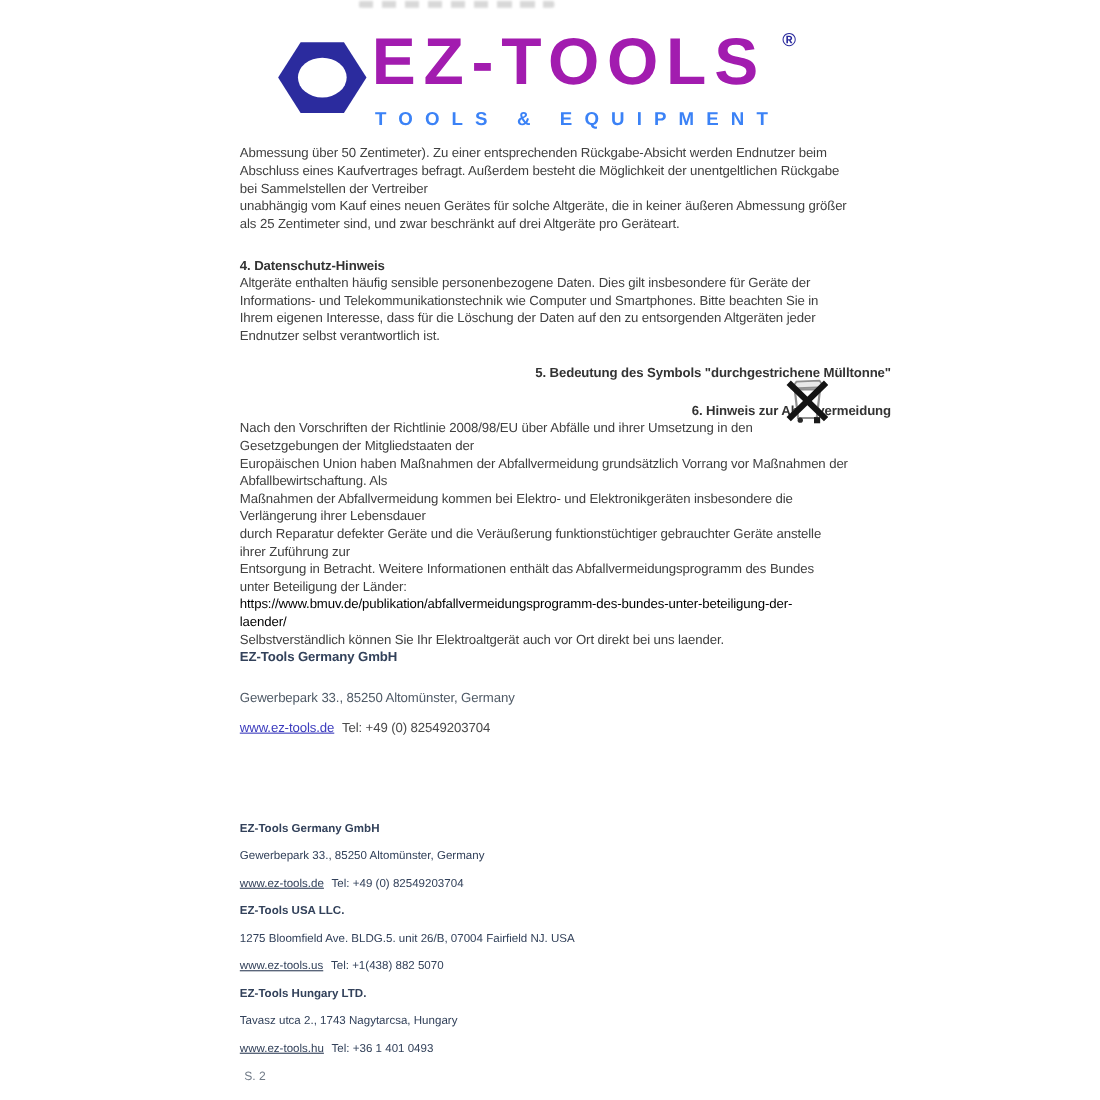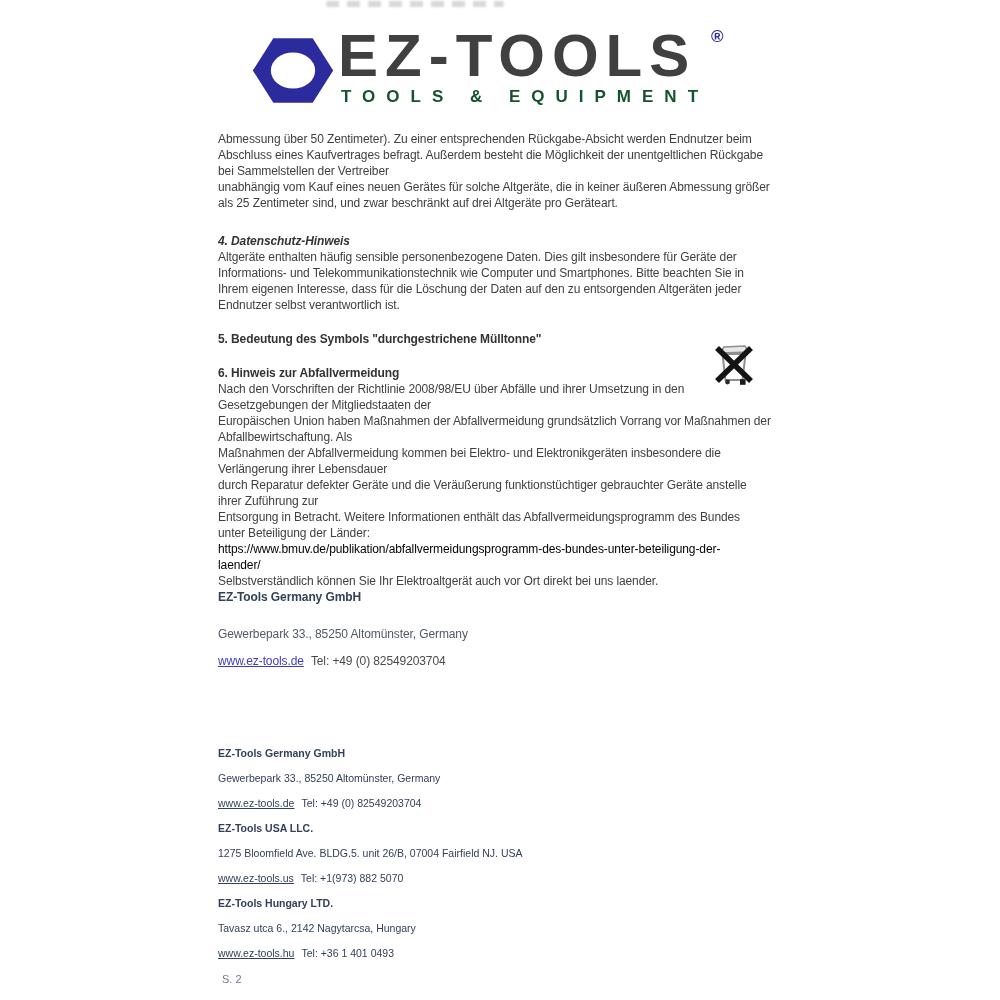--- a/index.html
+++ b/index.html
@@ -11,35 +11,35 @@
     position: absolute; left: 326px; top: 1px; width: 178px; height: 6px;
     background: repeating-linear-gradient(90deg, #b9b9b9 0 13px, transparent 13px 21px);
     opacity: .55; filter: blur(1px); border-radius: 2px;
   }
 
   
   .logo { position: absolute; left: 252px; top: 26px; display: flex; align-items: flex-start; }
   .logo-hex { margin-top: 11px; flex: 0 0 auto; }
   .logo-textcol { margin-left: 4px; display: flex; flex-direction: column; }
   .logo-brand {
-    color: #404040; font-weight: bold; font-size: 60px; line-height: 60px;
+    color: #a21caf; font-weight: bold; font-size: 60px; line-height: 60px;
     letter-spacing: 7px; white-space: nowrap;
   }
   .logo-tagline {
-    color: #14532d; font-weight: bold; font-size: 17px; line-height: 20px;
-    letter-spacing: 11px; white-space: nowrap; margin-top: 1px; margin-left: 3px;
+    color: #3b82f6; font-weight: bold; font-size: 17px; line-height: 20px;
+    letter-spacing: 11px; white-space: nowrap; margin-top: 13px; margin-left: 3px;
   }
   .logo-reg { color: #2b2b9e; font-weight: bold; font-size: 17px; line-height: 17px; margin: 2px 0 0 2px; }
 
   
   .doc { position: absolute; left: 218px; top: 131px; width: 592px; font-size: 12px; line-height: 16px; letter-spacing: -0.1px; }
   .para { white-space: pre-line; }
   .heading { font-weight: bold; color: #333333; white-space: pre-line; }
-  .h-gap1 { margin-top: 22px; font-style: italic; }
-  .h-gap2 { margin-top: 18px; }
+  .h-gap1 { margin-top: 22px; }
+  .h-gap2 { margin-top: 18px; text-align: right; }
   a.body-link { color: #000000; text-decoration: none; white-space: pre-line; display: inline-block; }
   .bold-line { font-weight: bold; color: #32415a; }
   .contact-addr { margin-top: 21px; color: #4f5a66; }
   .contact-www { margin-top: 11px; color: #4a4a4a; }
   .contact-www a { color: #3c3cbe; text-decoration: underline; }
 
   
   .bin-icon { position: absolute; left: 714px; top: 341px; }
 
   
@@ -115,20 +115,20 @@
   <path d="M3,7 L37,40 M37,7 L3,40" stroke="#141414" stroke-width="5.6" fill="none"></path>
 </svg>
 
 <div class="footer">
   <div class="f-line f-name">EZ-Tools Germany GmbH</div>
   <div class="f-line">Gewerbepark 33., 85250 Altomünster, Germany</div>
   <div class="f-line"><a href="#">www.ez-tools.de</a><span class="f-tel">Tel: +49 (0) 82549203704</span></div>
 
   <div class="f-line f-name">EZ-Tools USA LLC.</div>
   <div class="f-line">1275 Bloomfield Ave. BLDG.5. unit 26/B, 07004 Fairfield NJ. USA</div>
-  <div class="f-line"><a href="#">www.ez-tools.us</a><span class="f-tel">Tel: +1(973) 882 5070</span></div>
+  <div class="f-line"><a href="#">www.ez-tools.us</a><span class="f-tel">Tel: +1(438) 882 5070</span></div>
 
   <div class="f-line f-name">EZ-Tools Hungary LTD.</div>
-  <div class="f-line">Tavasz utca 6., 2142 Nagytarcsa, Hungary</div>
+  <div class="f-line">Tavasz utca 2., 1743 Nagytarcsa, Hungary</div>
   <div class="f-line"><a href="#">www.ez-tools.hu</a><span class="f-tel">Tel: +36 1 401 0493</span></div>
 </div>
 
 <div class="page-number">S. 2</div>
 
 </body></html>

